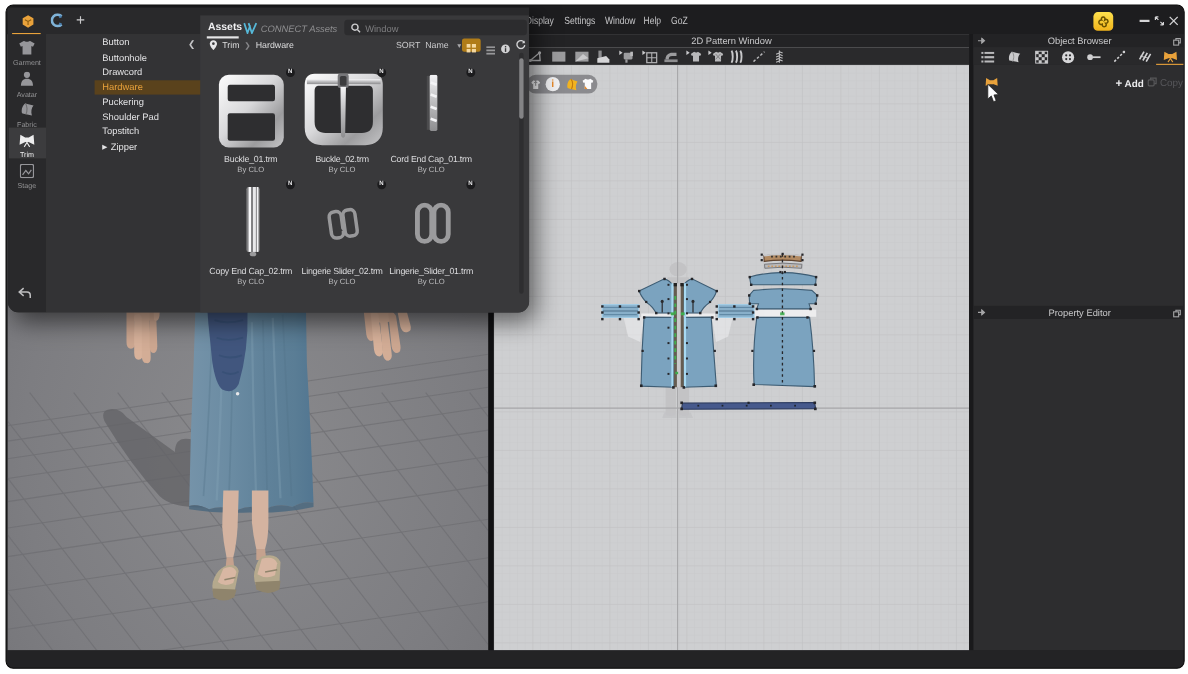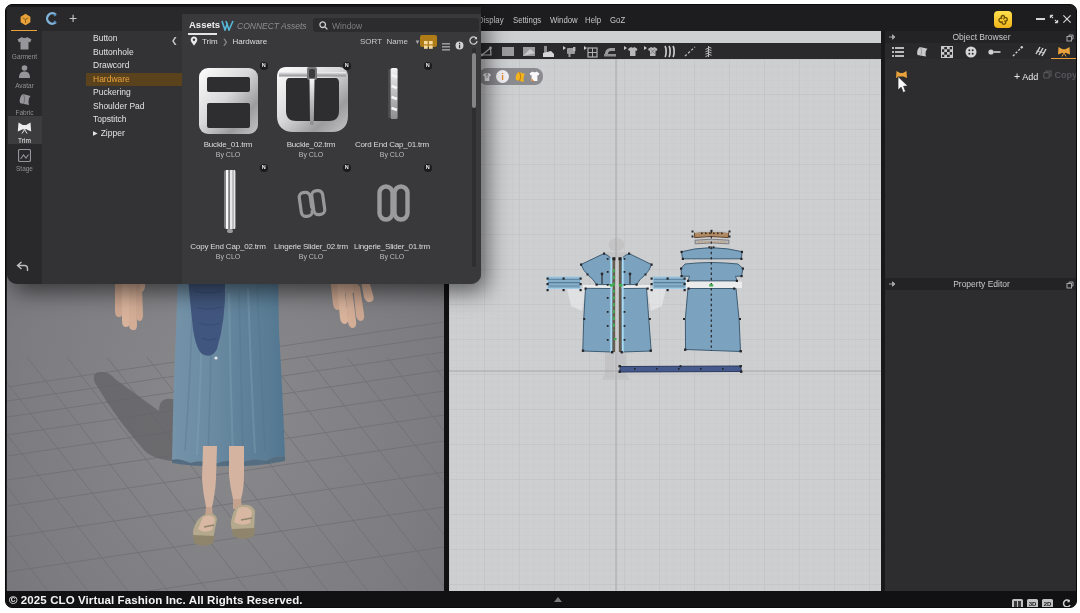--- a/index.html
+++ b/index.html
@@ -147,20 +147,23 @@
         <path d="M225 498 L248 497 L247 505 Q237 511 226 505 Z" fill="#8f846c"></path>
         <path d="M231 477 Q242 474 245 481 L243 492 Q235 496 227 491 Z" fill="#d8b7a3"></path>
         <path d="M234 489 L245 487" stroke="#8f846c" stroke-width="1.4"></path>
       </g>
     </svg>
   </div>
 
   <div class="abs" style="left:438px;top:26px;width:5px;height:560px;background:#111113;"></div>
 
   <div class="abs" style="left:443px;top:26px;width:431.5px;height:560px;background:#cecfd1;overflow:hidden;">
+    <div class="abs" style="left:0;top:0;width:432px;height:12px;background:#232325;text-align:center;">
+        <span class="ttl">2D Pattern Window</span>
+      </div>
     <div class="abs" style="left:0;top:12px;width:432px;height:16px;background:#2a2a2c;" id="tb2d">
       <svg class="abs" style="left:31px;top:3px;" width="13" height="11" viewBox="0 0 13 11">
           <path d="M2 9 L10.5 2 L11 9 Z" fill="none" stroke="#b9b9bb" stroke-width="1.2"></path>
           <circle cx="2" cy="9" r="1.4" fill="#b9b9bb"></circle>
           <circle cx="10.5" cy="2" r="1.4" fill="#b9b9bb"></circle>
         </svg>
       <svg class="abs" style="left:52px;top:3px;" width="14" height="11" viewBox="0 0 14 11">
           <rect x="1" y="1" width="12" height="9" fill="#9c9c9e"></rect>
         </svg>
       <svg class="abs" style="left:73px;top:3px;" width="14" height="11" viewBox="0 0 14 11">
@@ -466,54 +469,37 @@
         </svg>
       <div class="abs" style="left:166px;top:14.5px;width:25px;height:1.8px;background:#e9a23b;"></div>
     </div>
     <svg class="abs" style="left:10px;top:39px;" width="13" height="11" viewBox="0 0 13 11">
         <path d="M6.5 3.8 L1.5 1 L1 8 L6.5 5.8 M6.5 3.8 L11.5 1 L12 8 L6.5 5.8" fill="#e9a23b"></path>
         <rect x="5" y="3" width="3" height="3.6" rx="0.8" fill="#e9a23b"></rect>
       </svg>
     <svg class="abs" style="left:12px;top:45px;" width="13" height="18" viewBox="0 0 13 18">
         <path d="M1 0.5 L1 14 L4.2 11.2 L6.2 16.5 L8.6 15.5 L6.6 10.3 L10.8 10 Z" fill="#fcfcfe" stroke="#222" stroke-width="0.7"></path>
       </svg>
-    <div class="abs" style="left:129px;top:39px;color:#ededef;font-size:9px;font-weight:normal;white-space:nowrap;"><span style="font-size:10.5px;">+</span> Add</div>
-    <div class="abs" style="left:158px;top:39px;color:#56565a;font-size:9px;font-weight:bold;white-space:nowrap;"><svg width="9" height="9" viewBox="0 0 9 9" style="vertical-align:-1px;">
+    <div class="abs" style="left:129px;top:39px;color:#ededef;font-size:9px;font-weight:bold;white-space:nowrap;"><span style="font-size:10.5px;">+</span> Add</div>
+    <div class="abs" style="left:158px;top:39px;color:#56565a;font-size:9px;font-weight:normal;white-space:nowrap;"><svg width="9" height="9" viewBox="0 0 9 9" style="vertical-align:-1px;">
           <rect x="0.8" y="2.6" width="5.4" height="5.4" rx="1" fill="none" stroke="#58585a" stroke-width="1.1"></rect>
           <path d="M3 2.6 L3 1 L8 1 L8 6 L6.4 6" fill="none" stroke="#58585a" stroke-width="1.1"></path>
         </svg> Copy</div>
     <div class="abs" style="left:0;top:247px;width:193px;height:12px;background:#232325;text-align:center;">
       <span class="ttl">Property Editor</span>
       <svg class="abs" style="left:4px;top:3px;" width="8" height="6" viewBox="0 0 8 6">
           <path d="M0 3 L5 3 M3.5 0.8 L6 3 L3.5 5.2 Z" stroke="#a5a5a7" fill="#a5a5a7" stroke-width="1"></path>
         </svg>
       <svg class="abs" style="left:181px;top:2.5px;" width="8" height="8" viewBox="0 0 8 8">
           <rect x="1" y="2.5" width="4.5" height="4.5" fill="none" stroke="#a5a5a7" stroke-width="1"></rect>
           <path d="M3 2.5 L3 1 L7 1 L7 5 L5.5 5" fill="none" stroke="#a5a5a7" stroke-width="1"></path>
         </svg>
     </div>
   </div>
 
-  <div class="abs" style="left:0;top:586px;width:1072px;height:18px;background:#111113;">
-    <div class="abs" style="left:3px;top:3px;color:#f2f2f4;font-size:11.5px;font-weight:bold;letter-spacing:.1px;">© 2025 CLO Virtual Fashion Inc. All Rights Reserved.</div>
-    <div class="abs" style="left:548px;top:6px;width:0;height:0;border-left:4px solid transparent;border-right:4px solid transparent;border-bottom:5px solid #7a7a7c;"></div>
-    <div class="abs" style="left:1006px;top:3.5px;" id="bricons">
-      <svg width="62" height="10" viewBox="0 0 62 10">
-        <rect x="0" y="0" width="11" height="10" rx="1.5" fill="#c2c2c4"></rect>
-          <rect x="2" y="2" width="3" height="6" fill="#3a3a3c"></rect>
-          <rect x="6" y="2" width="3" height="6" fill="#3a3a3c"></rect>
-        <rect x="15" y="0" width="11" height="10" rx="1.5" fill="#c2c2c4"></rect>
-          <text x="20.5" y="7.4" font-size="6" font-weight="bold" fill="#222" text-anchor="middle">3D</text>
-        <rect x="30" y="0" width="11" height="10" rx="1.5" fill="#c2c2c4"></rect>
-          <text x="35.5" y="7.4" font-size="6" font-weight="bold" fill="#222" text-anchor="middle">2D</text>
-        <path d="M57.5 2.2 A3.4 3.4 0 1 0 58 6" fill="none" stroke="#cecece" stroke-width="1.5"></path>
-          <path d="M57.6 0.4 L57.6 3.2 L54.8 3.2 Z" fill="#cecece"></path>
-      </svg>
-    </div>
-  </div>
 
   <div class="abs" style="left:1px;top:2px;width:474px;height:277px;box-shadow:6px 8px 22px rgba(0,0,0,.55);border-radius:0 0 10px 10px;background:#39393b;overflow:hidden;" id="popup">
 
     <div class="abs" style="left:0;top:0;width:474px;height:24px;background:#29292b;"></div>
     <div class="abs" style="left:4px;top:23px;width:26px;height:2px;background:#e9a23b;"></div>
     <svg class="abs" style="left:12px;top:5.5px;" width="13" height="13" viewBox="0 0 16 16">
         <path d="M8 1 L14 4.5 L14 11.5 L8 15 L2 11.5 L2 4.5 Z" fill="#e9a23b"></path>
         <path d="M4.5 6 l3.5 2 l3.5 -2 M8 8 l0 4" stroke="#8a5c10" stroke-width="1.2" fill="none"></path>
       </svg>
     <svg class="abs" style="left:39px;top:5px;" width="13" height="13" viewBox="0 0 15 15">

